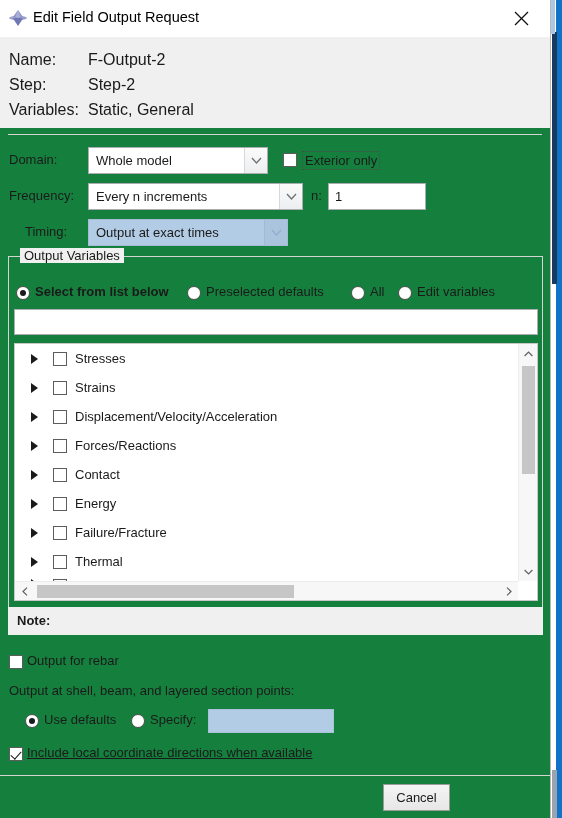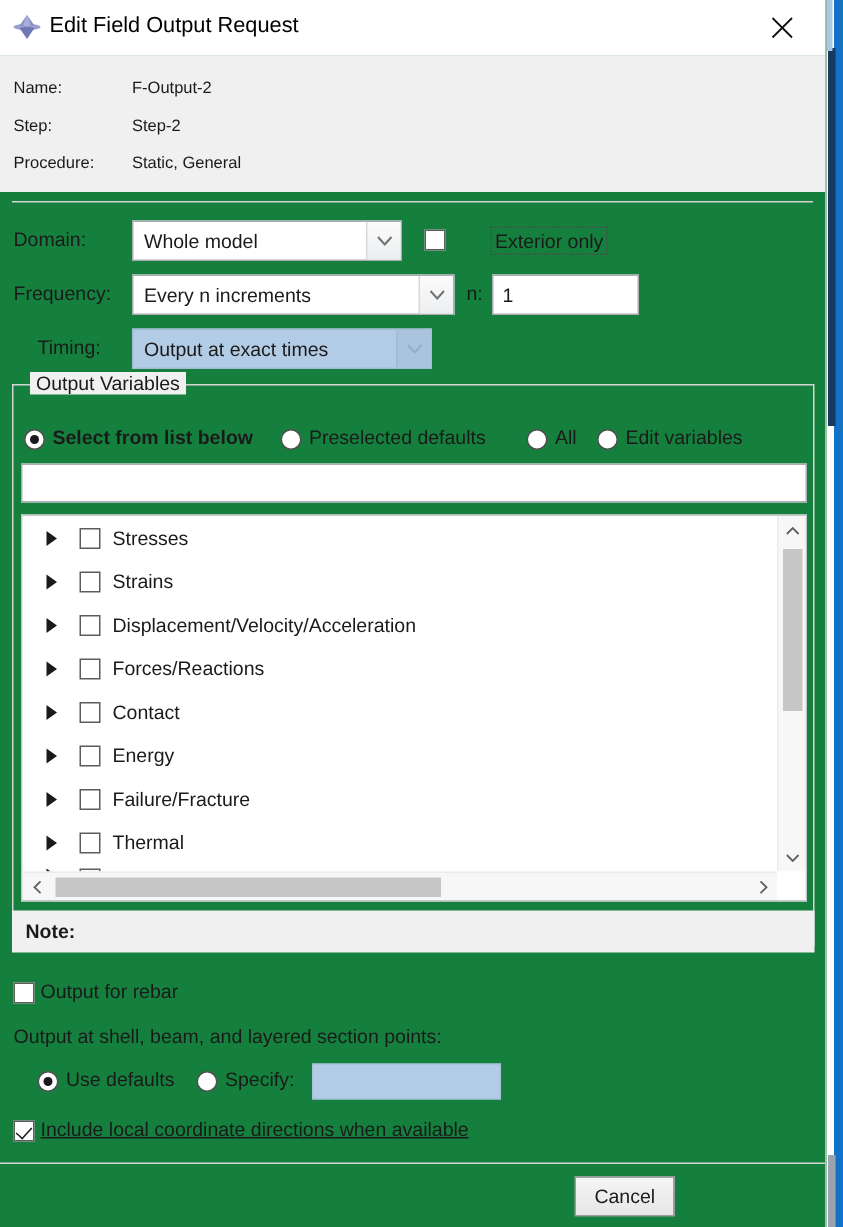--- a/index.html
+++ b/index.html
@@ -87,21 +87,21 @@
   
   .header-block {
     position: relative;
     background: #f0f0f0;
     padding: 10px 0 6px 0;
   }
   .info-row {
     position: relative;
     height: 25px;
     line-height: 25px;
-    font-size: 11px;
+    font-size: 16px;
     text-decoration: underline;
   }
   .info-label {
     position: absolute;
     left: 9px;
     white-space: nowrap;
   }
   .info-value {
     position: absolute;
     left: 88px;
@@ -200,21 +200,20 @@
   }
   .cb-label {
     position: absolute;
     font-size: 13px;
     white-space: nowrap;
     cursor: pointer;
   }
   .cb-label.focusring {
     border: 1px dotted #4a4a4a;
     padding: 1px 2px;
-    margin-left: 25px;
   }
 
   
   .radio {
     position: absolute;
     width: 14px; height: 14px;
     border: 1px solid #4e4e4e;
     border-radius: 50%;
     background: #ffffff;
     box-sizing: border-box;
@@ -433,21 +432,21 @@
   <div class="header-block">
     <div class="info-row">
       <span class="info-label">Name:</span>
       <span class="info-value">F-Output-2</span>
     </div>
     <div class="info-row">
       <span class="info-label">Step:</span>
       <span class="info-value">Step-2</span>
     </div>
     <div class="info-row">
-      <span class="info-label">Procedure:</span>
+      <span class="info-label">Variables:</span>
       <span class="info-value">Static, General</span>
     </div>
     <div class="hdr-sep" style="top:97px;"></div>
   </div>
 
   <div class="frow" style="position:absolute; left:0; top:142px; width:551px;">
     <span class="flabel" style="left:9px;">Domain:</span>
     <div class="combo" style="left:88px; top:5px; width:180px;">
       <span class="combo-text">Whole model</span>
       <span class="combo-arrow">

